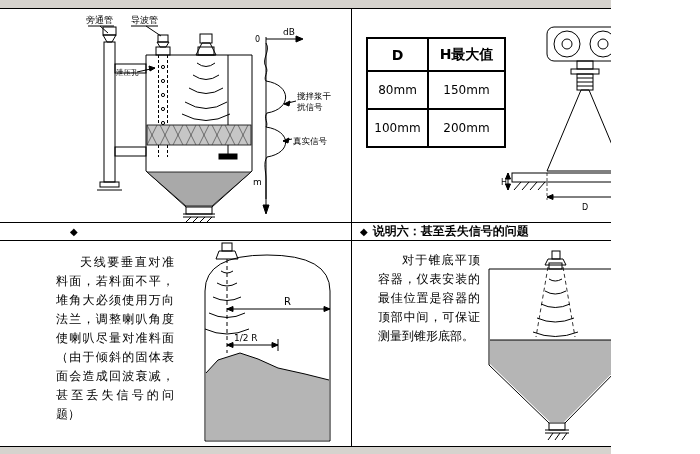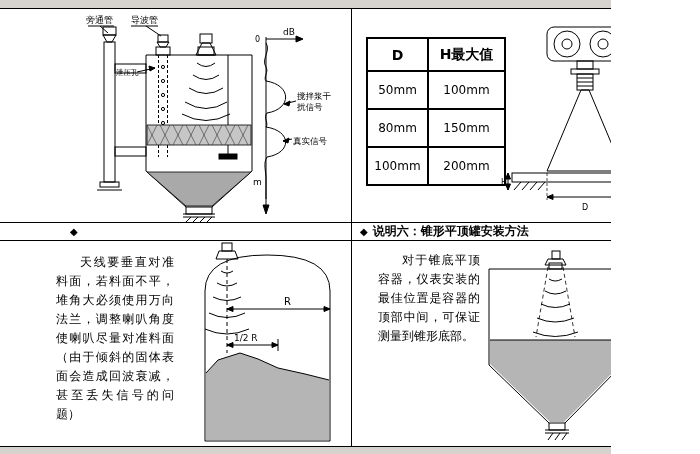--- a/index.html
+++ b/index.html
@@ -164,24 +164,20 @@
   </div>
 
   <div class="panel panel-tr">
     <table class="spec-table">
       <tbody>
           <tr>
         <th class="col-d">D</th>
         <th class="col-h">H最大值</th>
       </tr>
       <tr>
-        <td>50mm</td>
-        <td>100mm</td>
-      </tr>
-      <tr>
         <td>80mm</td>
         <td>150mm</td>
       </tr>
       <tr>
         <td>100mm</td>
         <td>200mm</td>
       </tr>
     </tbody>
       </table>
 
@@ -229,21 +225,21 @@
         <text x="82" y="197" font-size="8">D</text>
       </g>
     </svg>
   </div>
 
   <div class="hdr hdr-left">
     <span class="bullet">◆</span>
   </div>
   <div class="hdr hdr-right">
     <span class="bullet">◆</span>
-    <span>说明六：锥形平顶罐安装方法</span>
+    <span>说明六：甚至丢失信号的问题</span>
   </div>
 
   <div class="panel panel-bl">
     <div class="body-text s5">天线要垂直对准料面，若料面不平，堆角大必须使用万向法兰，调整喇叭角度使喇叭尽量对准料面（由于倾斜的固体表面会造成回波衰减，甚至丢失信号的问题）</div>
 
     <svg style="position:absolute; left:0; top:0;" width="351" height="205" viewBox="0 0 351 205">
       <g stroke="#000" fill="none" stroke-width="1">
 
         <polygon points="206,132 218,119 240,112 258,118 278,127 305,133 329,139 329,199 206,199" fill="#b5b5b5" stroke="none"></polygon>
         <path d="M206,132 L218,119 L240,112 L258,118 L278,127 L305,133 L329,139"></path>

